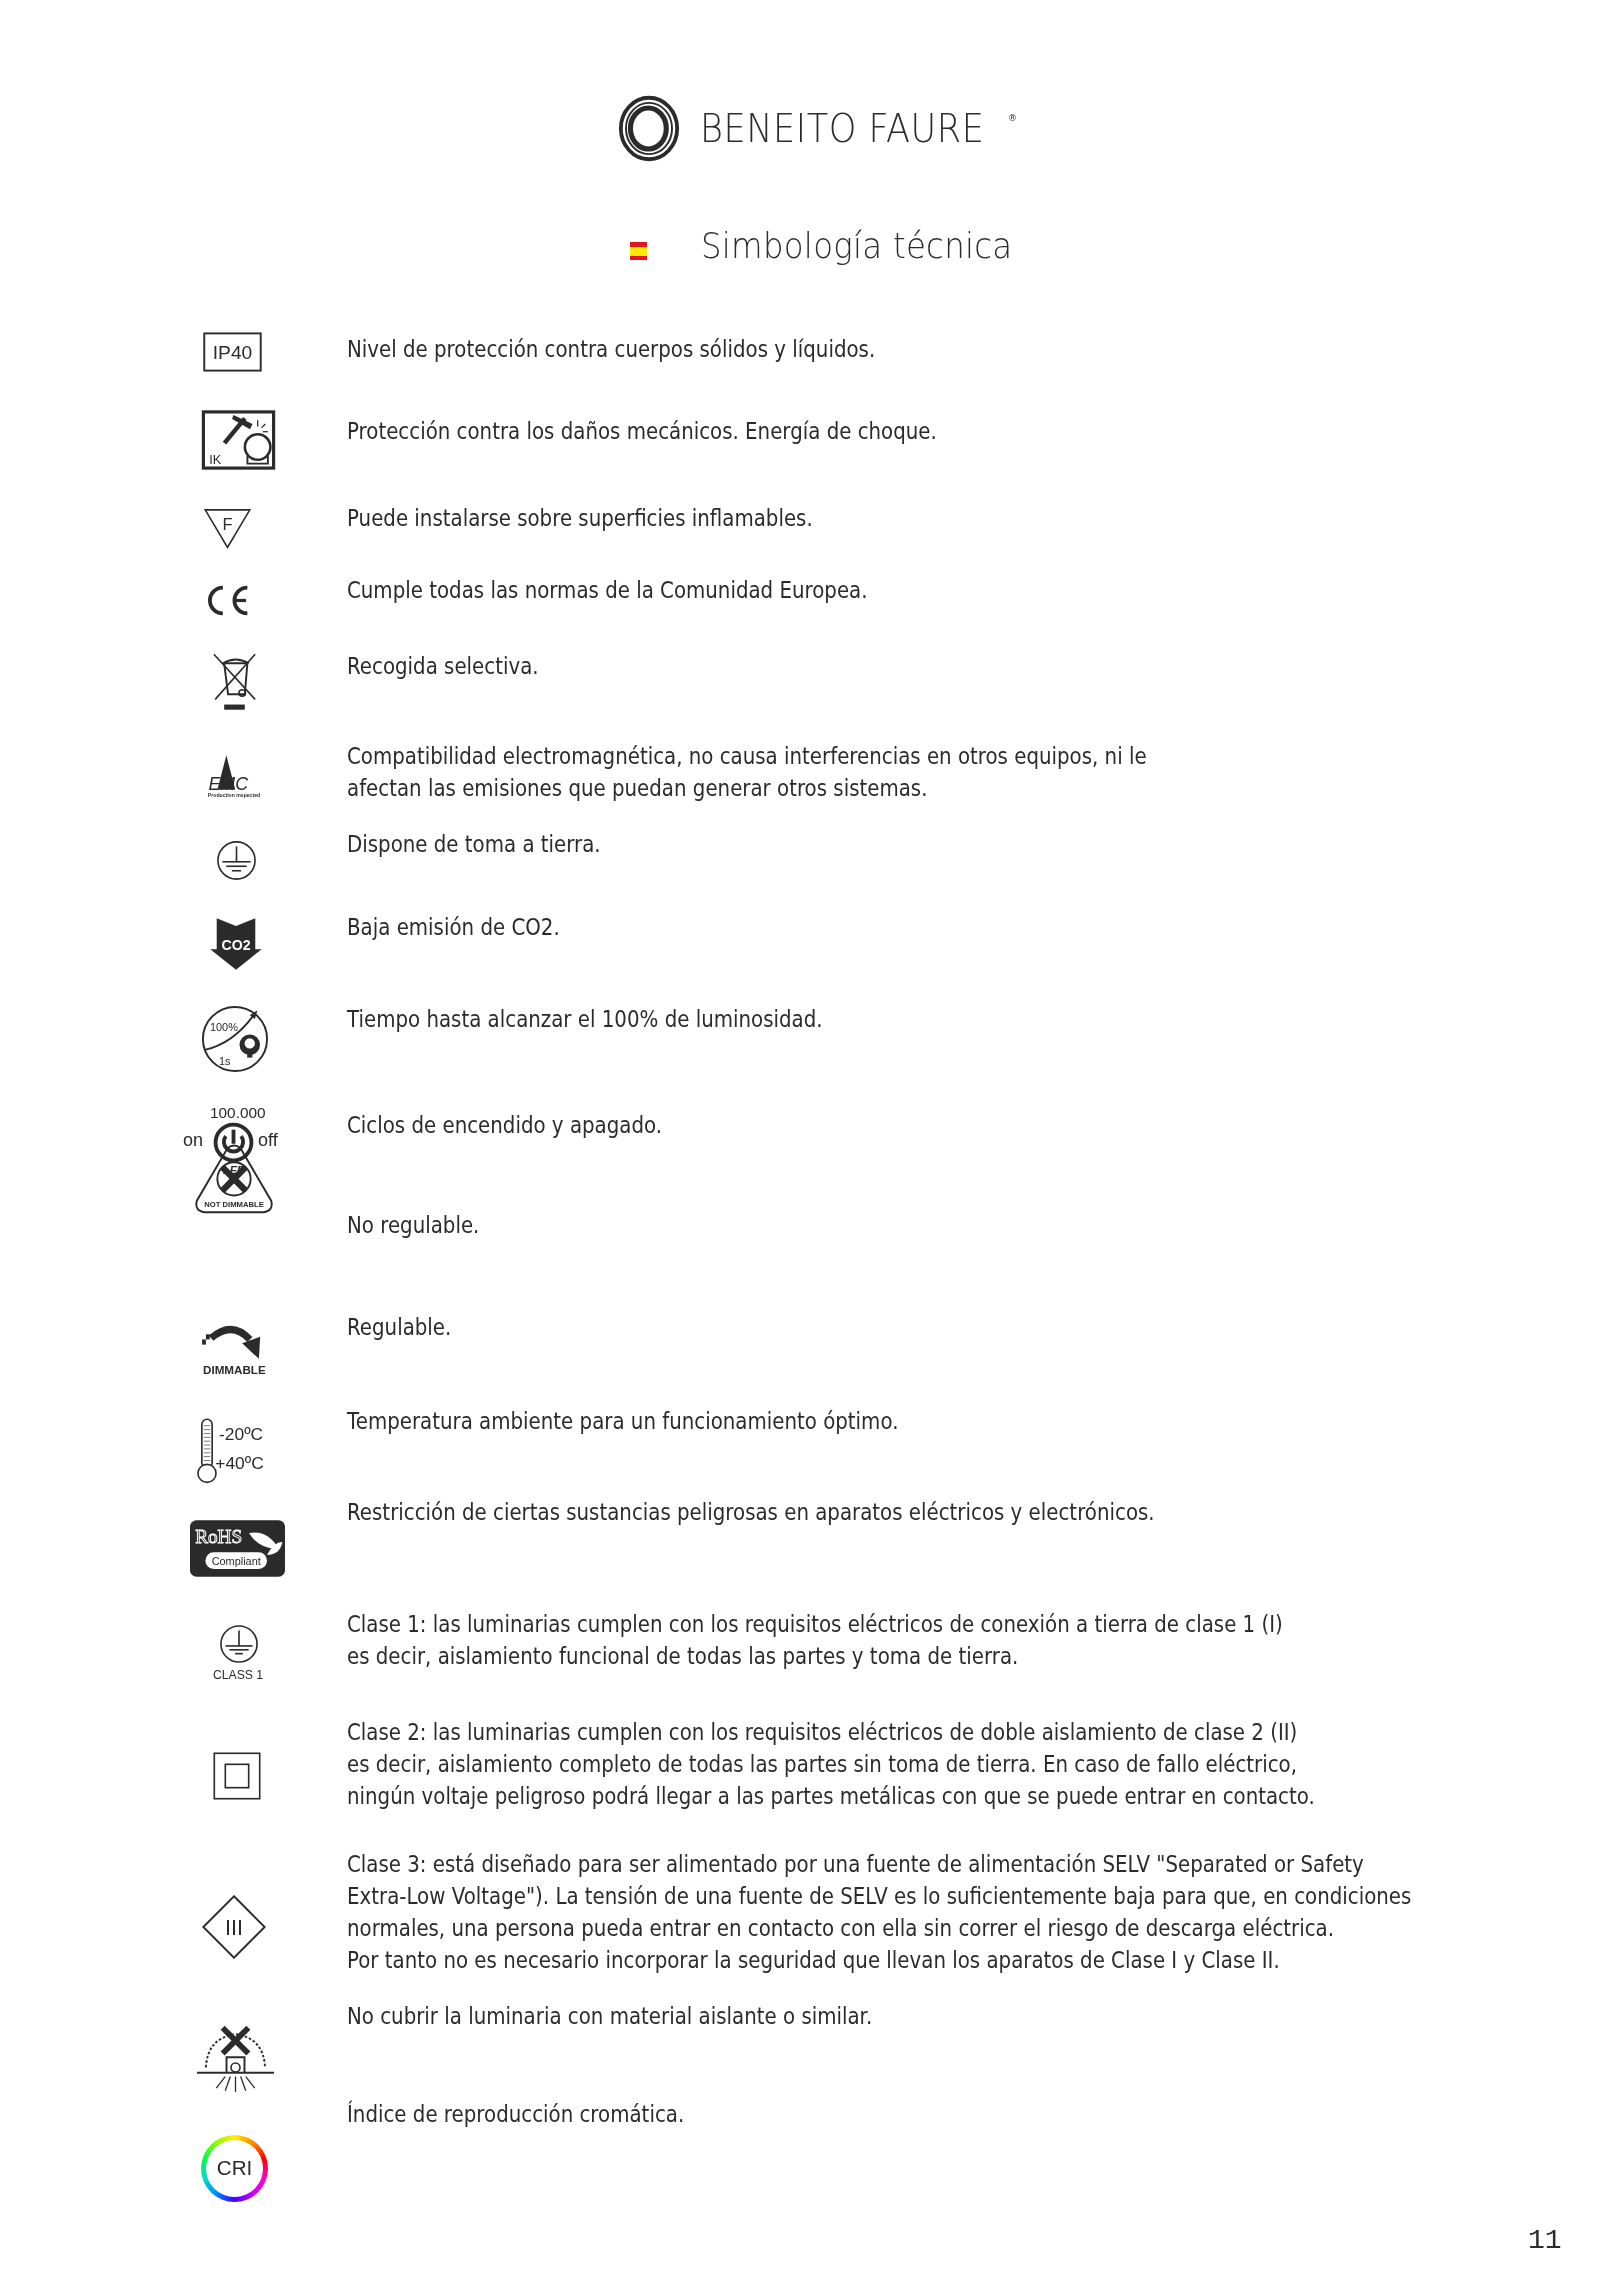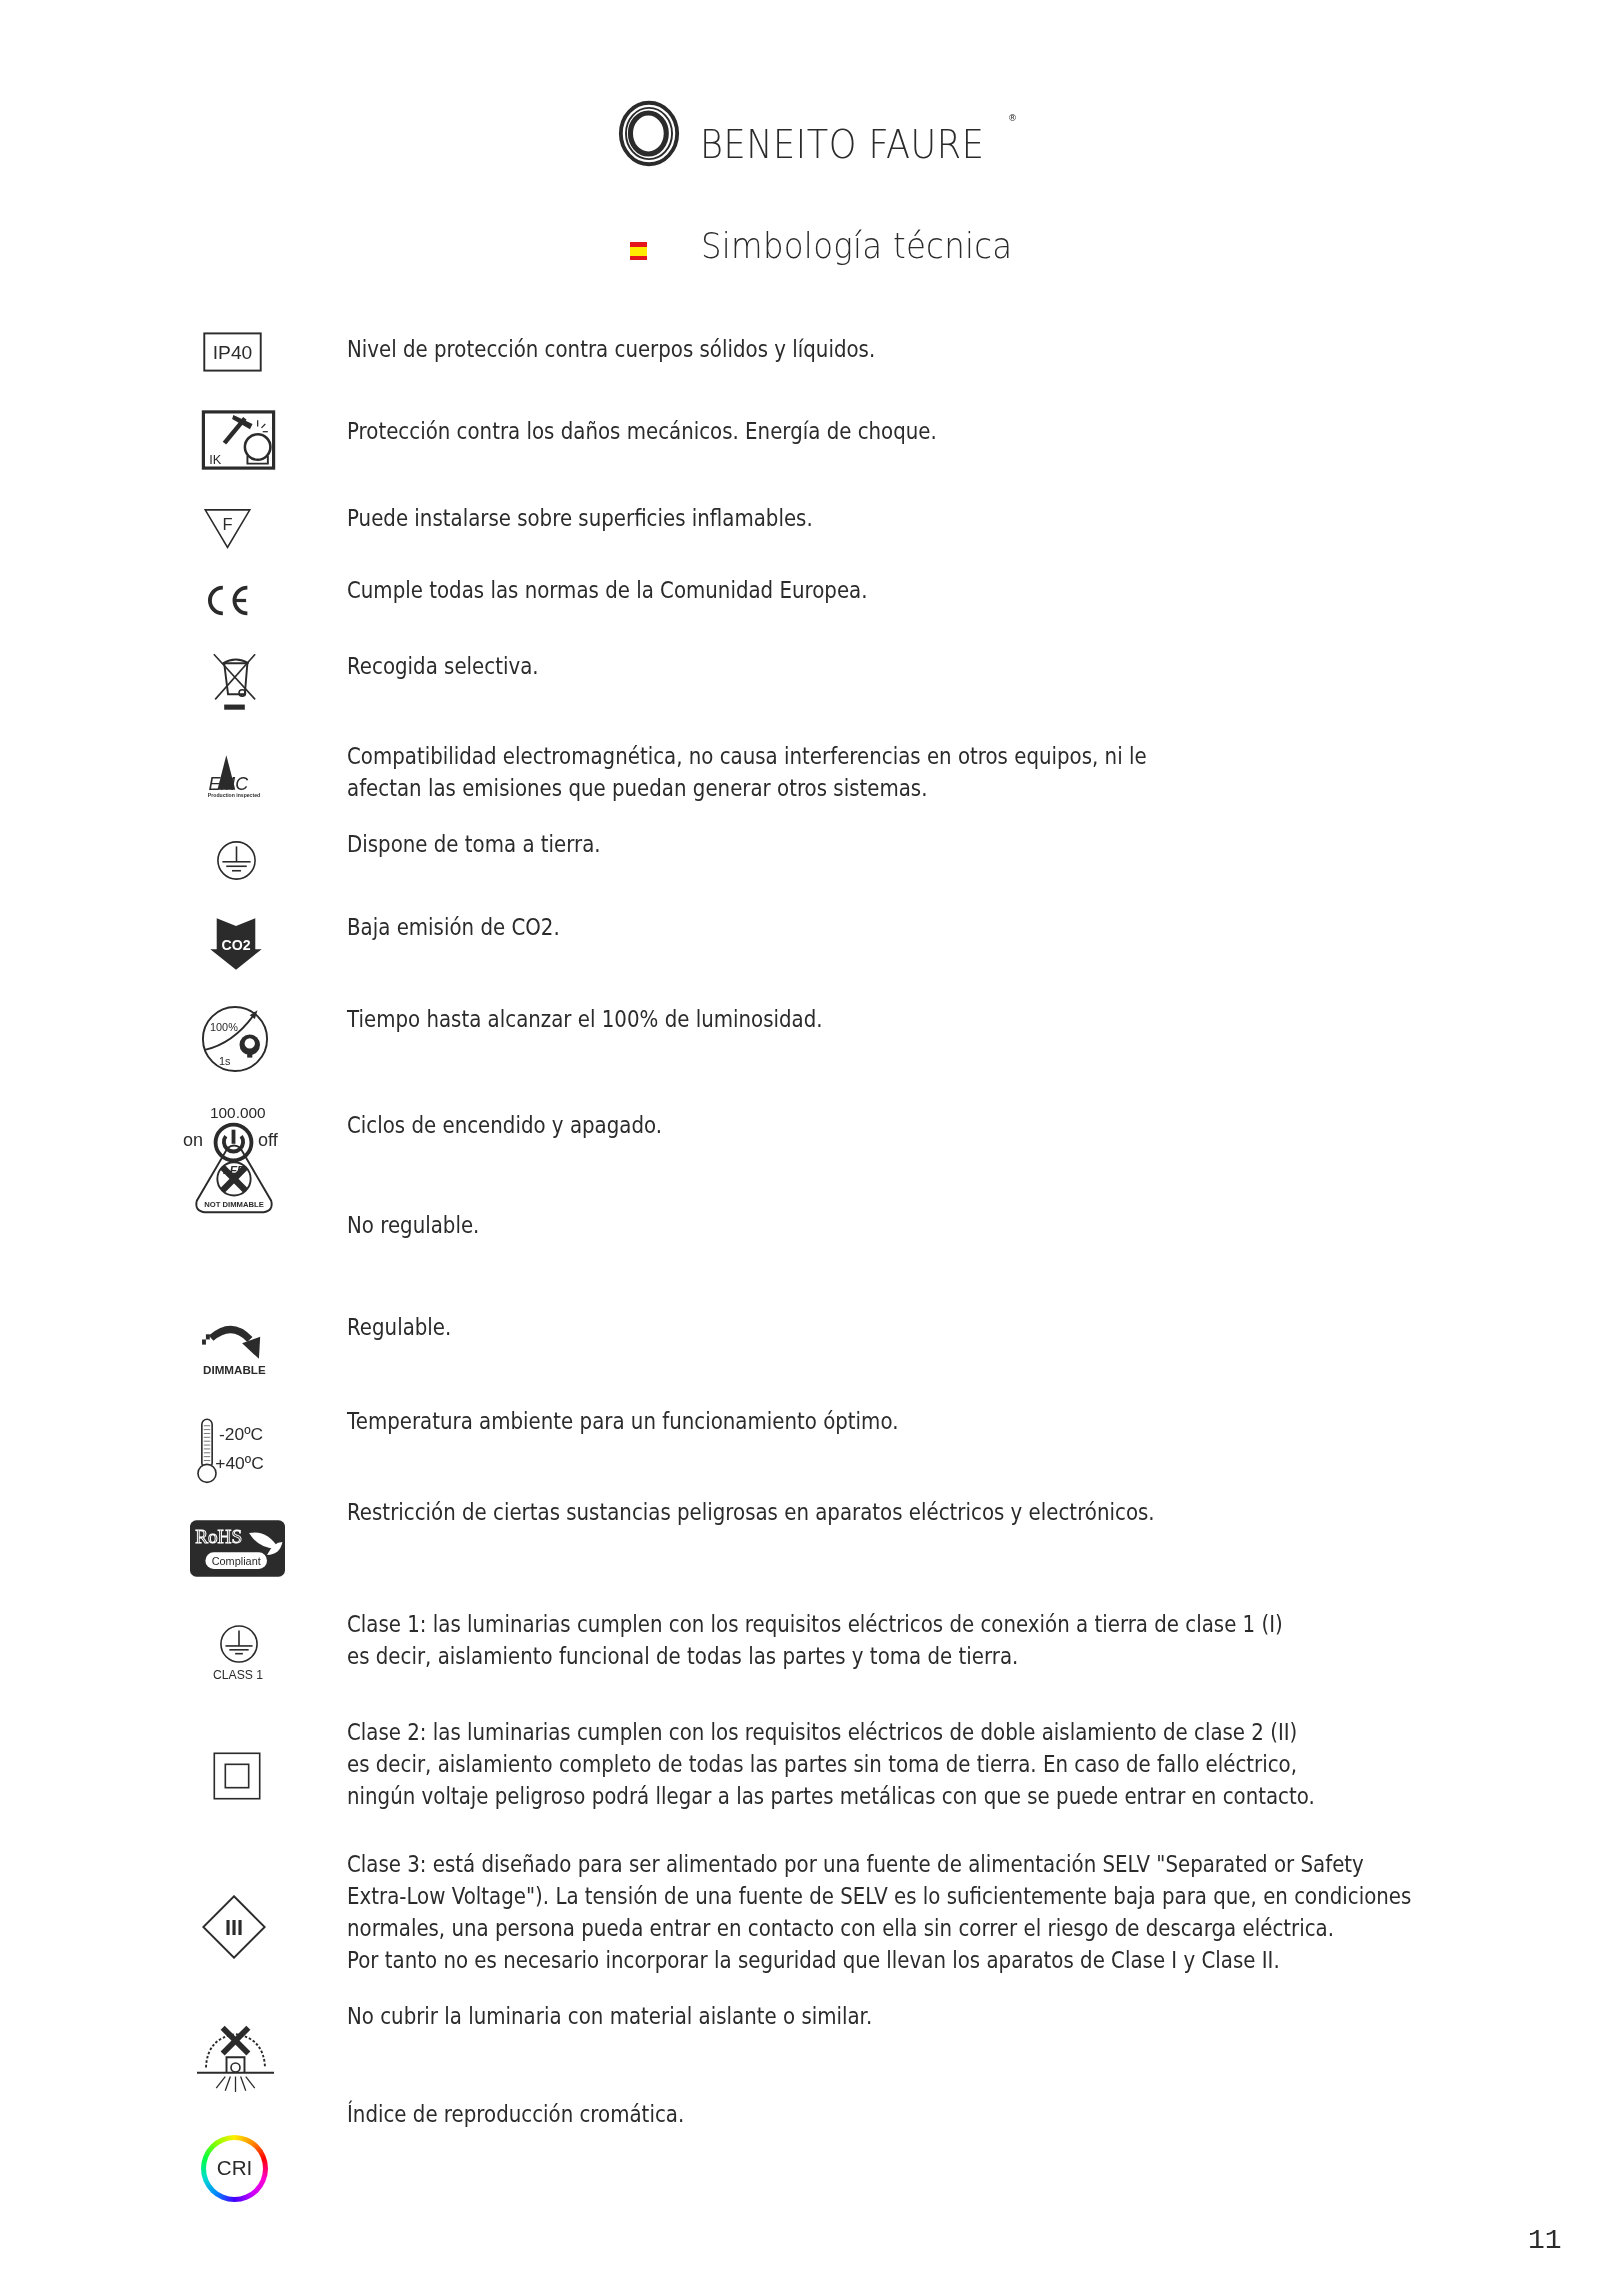--- a/index.html
+++ b/index.html
@@ -1,19 +1,19 @@
 <!DOCTYPE html>
 <html style="font-size:10.3px"><head>
 <meta charset="utf-8">
 <style>
   html, body { margin:0; padding:0; background:#ffffff; }
   body { width:1607px; height:2295px; position:relative; overflow:hidden;
          font-family: "DejaVu Sans", "Liberation Sans", sans-serif; color:#2b2b2b; }
   .abs { position:absolute; }
-  .logo { left:617px; top:90px; height:77px; display:flex; align-items:flex-end; }
+  .logo { left:617px; top:90px; height:77px; display:flex; align-items:center; }
   .logo-text { font-family:"DejaVu Sans", sans-serif; font-weight:300; font-size:39px; letter-spacing:0.6px;
                color:#2b2b2b; margin-left:19.3px; transform:scaleX(0.9); transform-origin:left center; white-space:nowrap; }
   .reg { position:absolute; left:1008px; top:113px; font-size:9px; }
   .title { left:701px; top:225px; font-size:36px; font-weight:300; color:#2b2b2b; letter-spacing:0.3px;
            transform:scaleX(0.9); transform-origin:left center; white-space:nowrap; }
   .flag { left:630px; top:242px; width:16.7px; height:18px; }
   .flag div { width:16.7px; }
   .desc { left:347px; font-size:22.5px; line-height:32px; color:#2b2b2b; white-space:nowrap;
           transform:scaleX(0.88); transform-origin:left top; }
   .icon { position:absolute;border-radius:16px; }
@@ -250,21 +250,21 @@
       <rect x="2" y="2" width="70" height="70" fill="none" stroke="#2b2b2b" stroke-width="2.5"></rect>
   <rect x="19" y="19" width="36" height="36" fill="none" stroke="#2b2b2b" stroke-width="2.5"></rect>
     </svg>
 </div>
 <div class="abs desc" style="top:1716px">
   <div>Clase 2: las luminarias cumplen con los requisitos eléctricos de doble aislamiento de clase 2 (II)</div>
     <div>es decir, aislamiento completo de todas las partes sin toma de tierra. En caso de fallo eléctrico,</div>
     <div>ningún voltaje peligroso podrá llegar a las partes metálicas con que se puede entrar en contacto.</div>
 </div>
 
-<div class="icon" style="left:202px;top:1895px;width:64px;height:64px;font-weight:bold;">
+<div class="icon" style="left:202px;top:1895px;width:64px;height:64px;">
   <svg width="64" height="64" viewBox="0 0 100 100">
     <polygon points="50,2 98,50 50,98 2,50" fill="none" stroke="#2b2b2b" stroke-width="3"></polygon>
     <text x="50" y="62" text-anchor="middle" font-family="Liberation Sans, sans-serif" font-size="34" fill="#2b2b2b">III</text>
   </svg>
 </div>
 <div class="abs desc" style="top:1848px">
   <div>Clase 3: está diseñado para ser alimentado por una fuente de alimentación SELV  "Separated or Safety</div>
     <div>Extra-Low Voltage"). La tensión de una fuente de SELV es lo suficientemente baja para que, en condiciones</div>
     <div>normales, una persona pueda entrar en contacto con ella sin correr el riesgo de descarga eléctrica.</div>
     <div>Por tanto no es necesario incorporar la seguridad que llevan los aparatos de Clase I y Clase II.</div>

